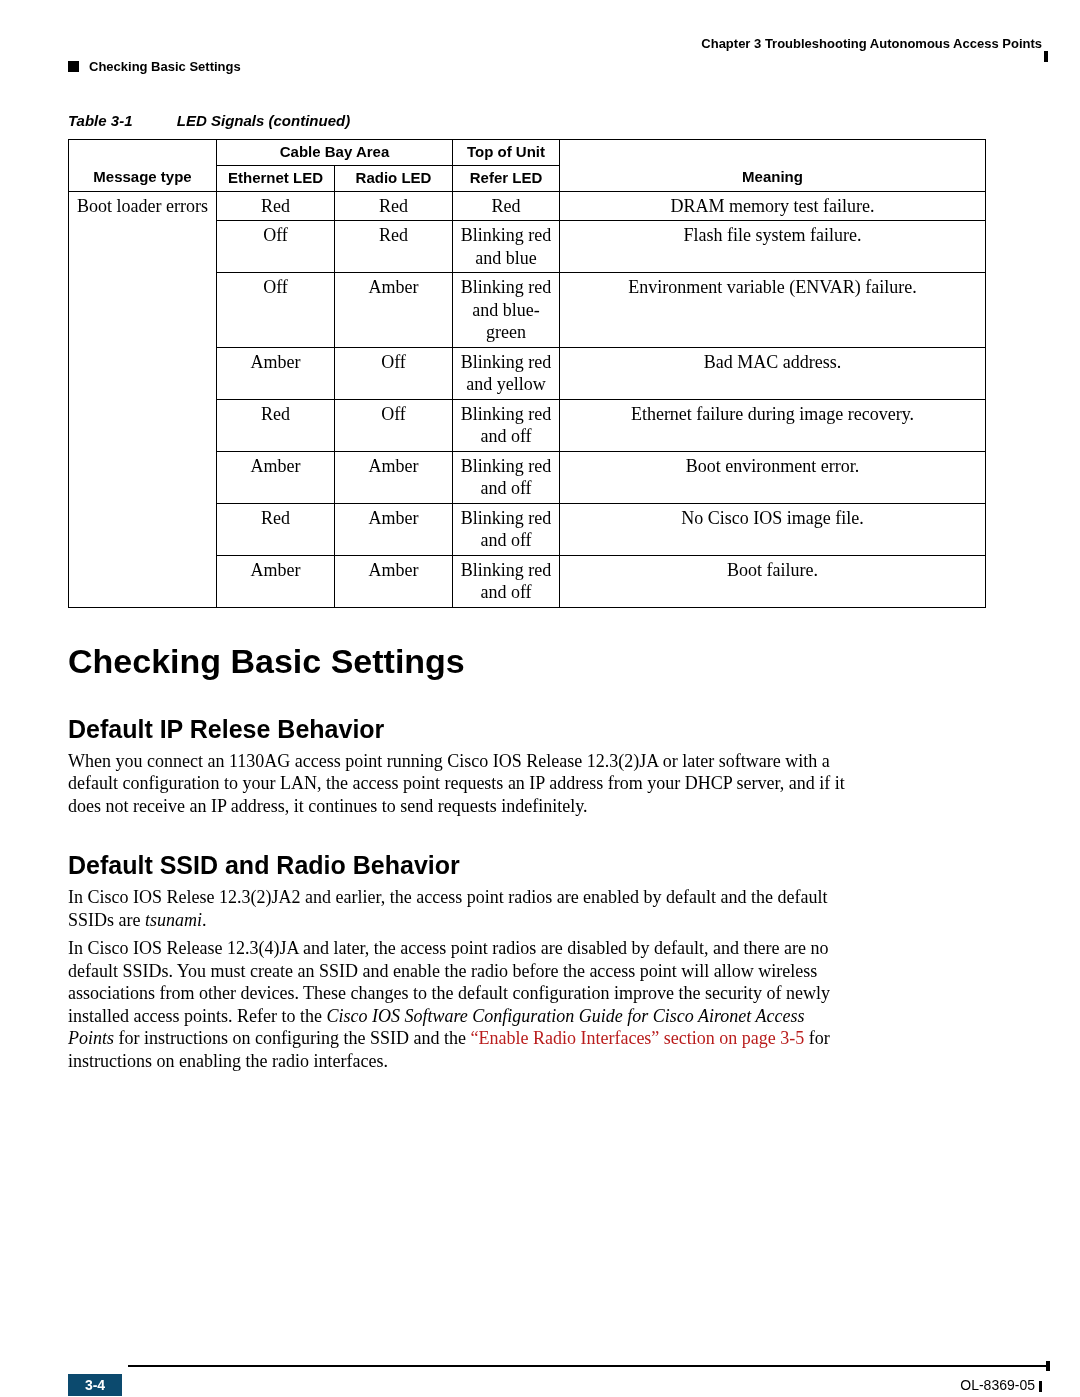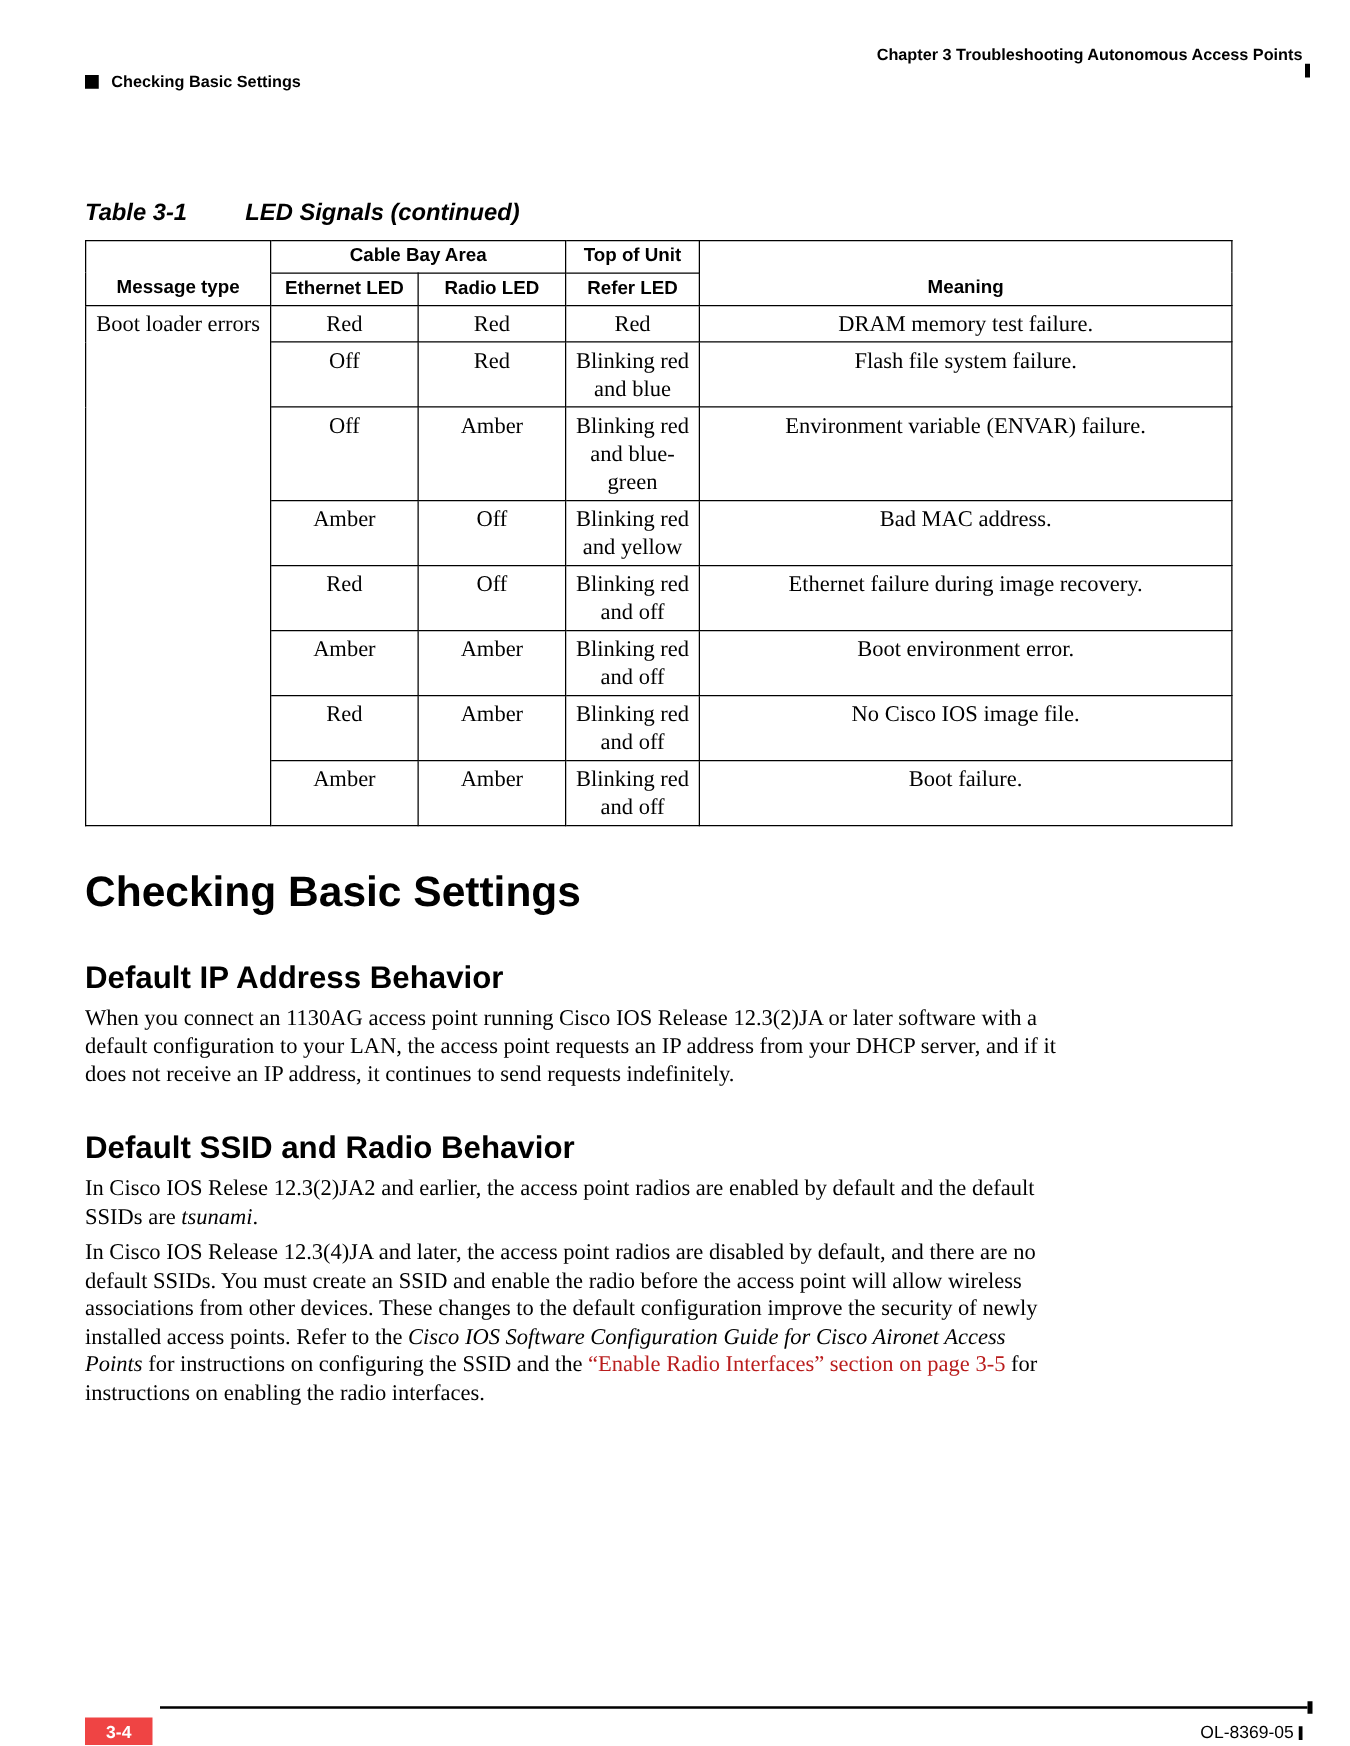--- a/index.html
+++ b/index.html
@@ -52,25 +52,25 @@
     height: 11px;
     background: #000;
     vertical-align: middle;
     margin-right: 6px;
   }
   .runhead .left {
     vertical-align: middle;
   }
 
   .table-caption {
-    margin-top: 76px;
+    margin-top: 28px;
     font-family: Arial, Helvetica, sans-serif;
     font-style: italic;
     font-weight: 700;
-    font-size: 19px;
+    font-size: 15px;
   }
   .table-caption .tgap { display:inline-block; width:36px; }
 
   
   table.led {
     border-collapse: collapse;
     margin-top: 10px;
     width: 917px;
     table-layout: fixed;
   }
@@ -152,21 +152,21 @@
     font-size: 13px;
     margin-left: 72px;
     margin-top: 2px;
   }
   .footer .pg-box {
     position: absolute;
     left: 0;
     top: 9px;
     width: 54px;
     height: 22px;
-    background: #ef4444;
+    background: #0c4a6e;
     color: #fff;
     font-family: Arial, Helvetica, sans-serif;
     font-weight: 700;
     font-size: 14px;
     text-align: center;
     line-height: 22px;
   }
   .footer .docnum {
     position: absolute;
     right: 4px;
@@ -273,21 +273,21 @@
       <td>Amber</td>
       <td>Amber</td>
       <td>Blinking red and off</td>
       <td>Boot failure.</td>
     </tr>
   </tbody>
     </table>
 
   <h1 class="sec">Checking Basic Settings</h1>
 
-  <h2 class="sub">Default IP Address Behavior</h2>
+  <h2 class="sub">Default IP Relese Behavior</h2>
   <p class="para indent">When you connect an 1130AG access point running Cisco IOS Release 12.3(2)JA or later software with a default configuration to your LAN, the access point requests an IP address from your DHCP server, and if it does not receive an IP address, it continues to send requests indefinitely.</p>
 
   <h2 class="sub">Default SSID and Radio Behavior</h2>
   <p class="para indent">
     <span>In Cisco IOS Relese 12.3(2)JA2 and earlier, the access point radios are enabled by default and the default SSIDs are </span><span class="italic">tsunami</span><span>.</span>
   </p>
   <p class="para indent">
     <span>In Cisco IOS Release 12.3(4)JA and later, the access point radios are disabled by default, and there are no default SSIDs. You must create an SSID and enable the radio before the access point will allow wireless associations from other devices. These changes to the default configuration improve the security of newly installed access points. Refer to the </span><span class="italic">Cisco IOS Software Configuration Guide for Cisco Aironet Access Points</span><span> for instructions on configuring the SSID and the </span><a href="#" class="link">“Enable Radio Interfaces” section on page 3-5</a><span> for instructions on enabling the radio interfaces.</span>
   </p>
 

